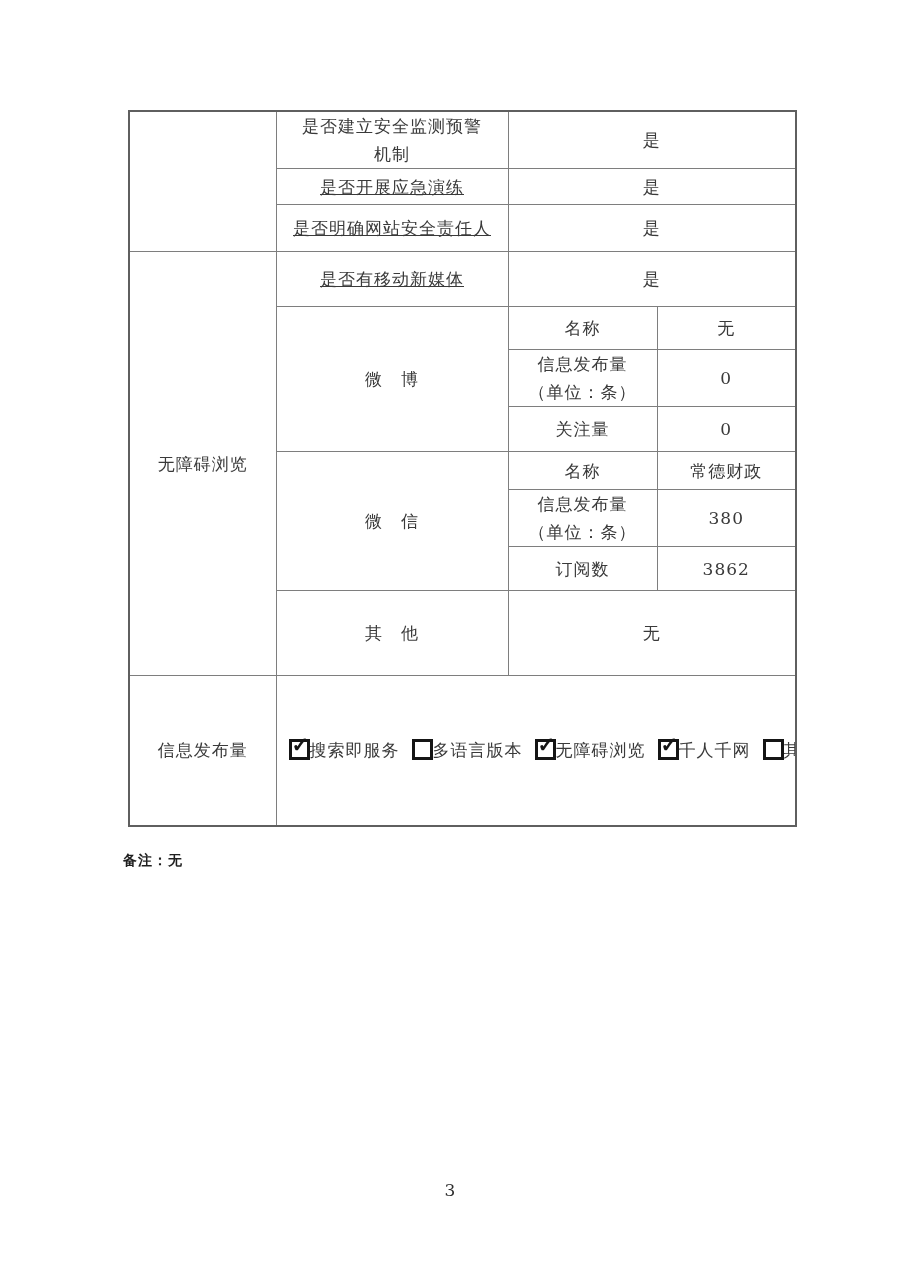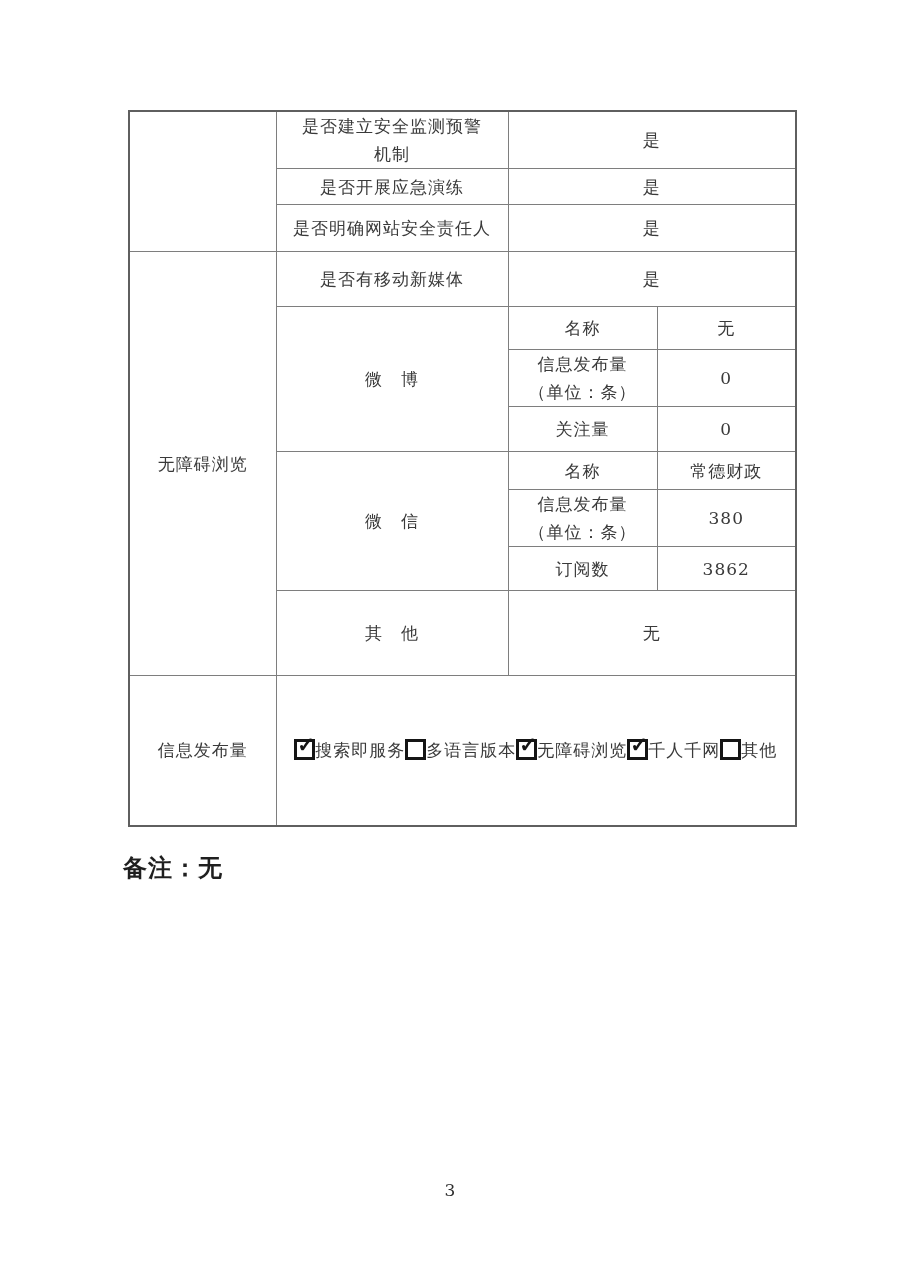--- a/index.html
+++ b/index.html
@@ -23,32 +23,32 @@
     border: 1px solid #7e7e7e;
     text-align: center;
     vertical-align: middle;
     font-size: 17px;
     letter-spacing: 1px;
     padding: 0;
     line-height: 28px;
     overflow: hidden;
   }
   .pre { white-space: pre-line; }
-  .nowrap { white-space: nowrap; }
+  .nowrap { white-space: nowrap; text-decoration: underline; }
   .left-label {
     text-align: left;
     padding-left: 27px;
   }
   .cb-line {
     text-align: center;
     padding-bottom: 14px;
     white-space: nowrap;
     letter-spacing: 1px;
   }
-  .cb-item { display: inline-block; }
+  .cb-item { display: inline-block; padding-left: 12px; }
   .cb-box {
     display: inline-block;
     width: 21px; height: 21px;
     box-sizing: border-box;
     border: 3px solid #151515;
     background: #ffffff;
     vertical-align: -4px;
     position: relative;
   }
   .cb-box.checked::after {
@@ -57,21 +57,21 @@
     left: 0px; top: -8px;
     width: 15px;
     font-size: 21px;
     font-weight: 700;
     color: #151515;
     line-height: 21px;
   }
   .note {
     position: absolute;
     left: 123px; top: 852px;
-    font-size: 24px;
+    font-size: 14px;
     font-weight: 700;
     color: #1f1f1f;
     letter-spacing: 1px;
   }
   .page-number {
     position: absolute;
     left: 0; top: 1180px;
     width: 900px;
     text-align: center;
     font-size: 17px;

